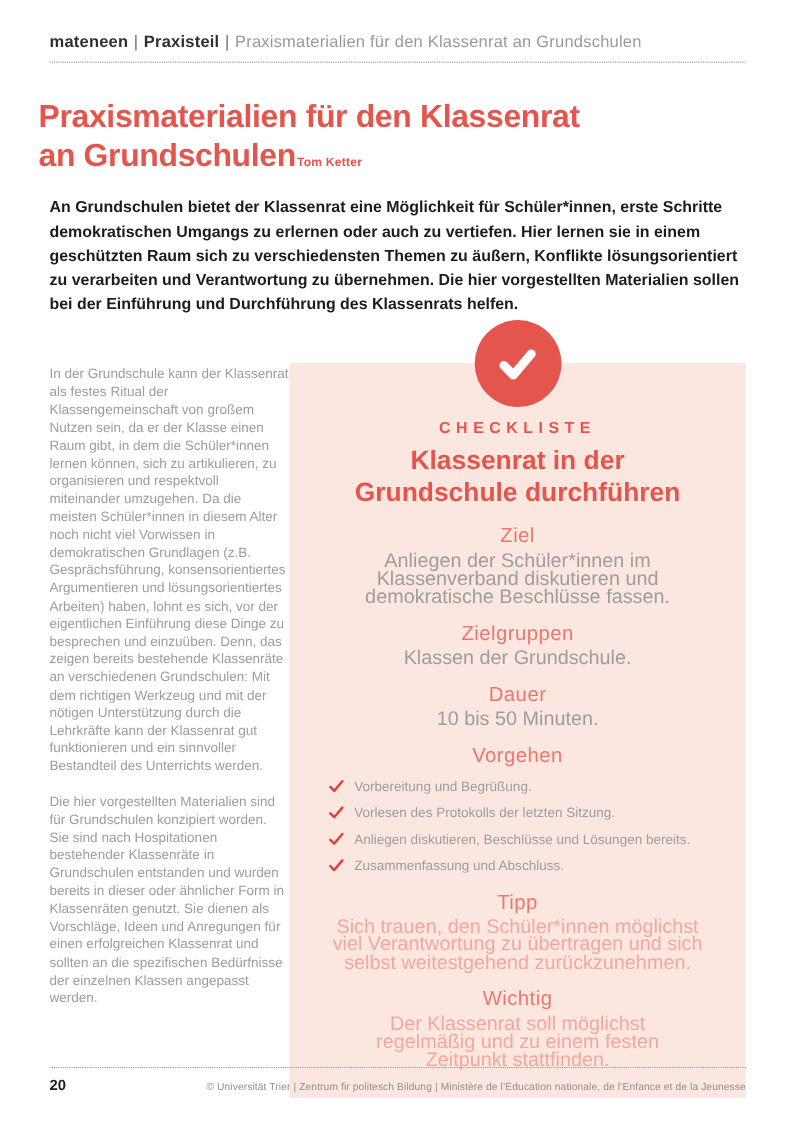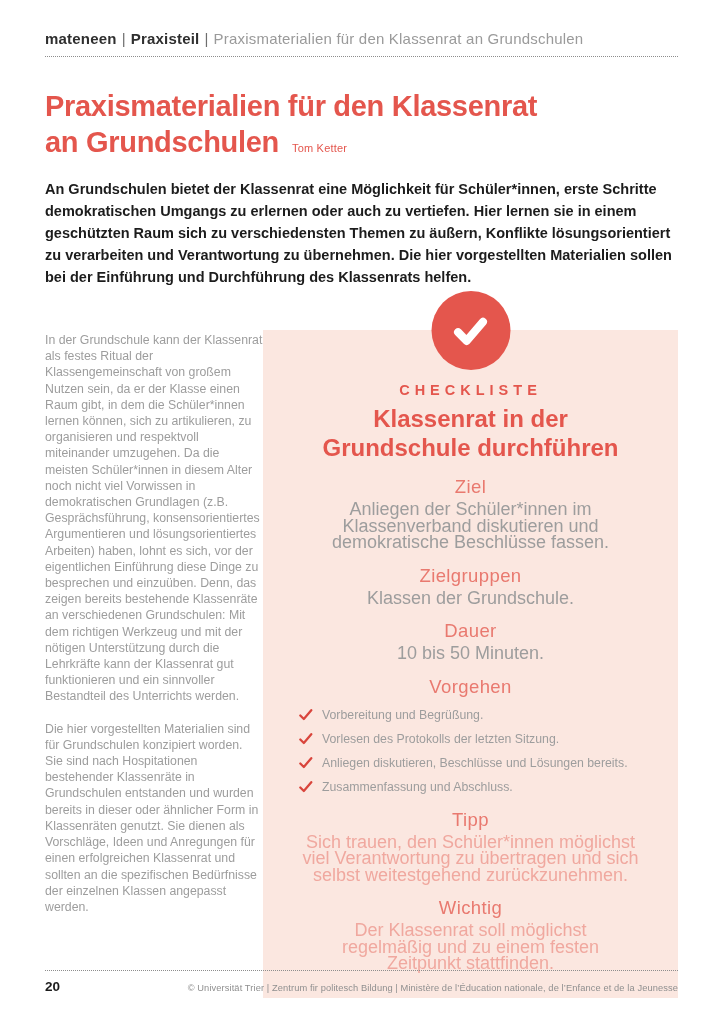--- a/index.html
+++ b/index.html
@@ -27,34 +27,34 @@
     white-space: nowrap;
   }
   .topbar .brand { color: #2f2f2f; font-weight: 600; }
   .topbar .sep   { color: #6e6e6e; margin: 0 5px; }
   .topbar .sect  { color: #2f2f2f; font-weight: 700; }
   .topbar .doc   { color: #9a9a9a; font-weight: 400; }
 
   
   .title-block {
     position: absolute;
-    left: 45px; top: 88px; right: 45px;
+    left: 35px; top: 88px; right: 45px;
   }
   .title-block h1 {
     color: #e4564d;
     font-size: 29px;
     line-height: 36px;
     font-weight: 700;
     letter-spacing: -0.3px;
   }
   .title-block .author {
     font-size: 11px;
-    font-weight: 400;
+    font-weight: 700;
     letter-spacing: 0.2px;
-    margin-left: 13px;
+    margin-left: 1px;
     color: #e4564d;
   }
 
   
   .intro {
     position: absolute;
     left: 45px; top: 178px; width: 645px;
     font-size: 14.5px;
     line-height: 22px;
     font-weight: 700;

